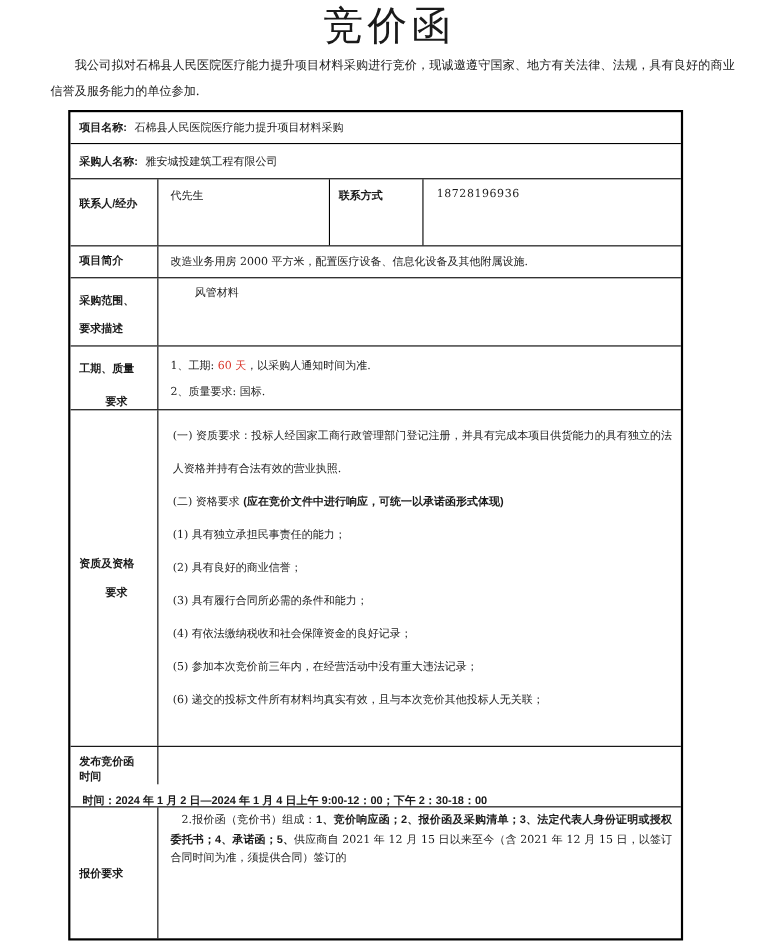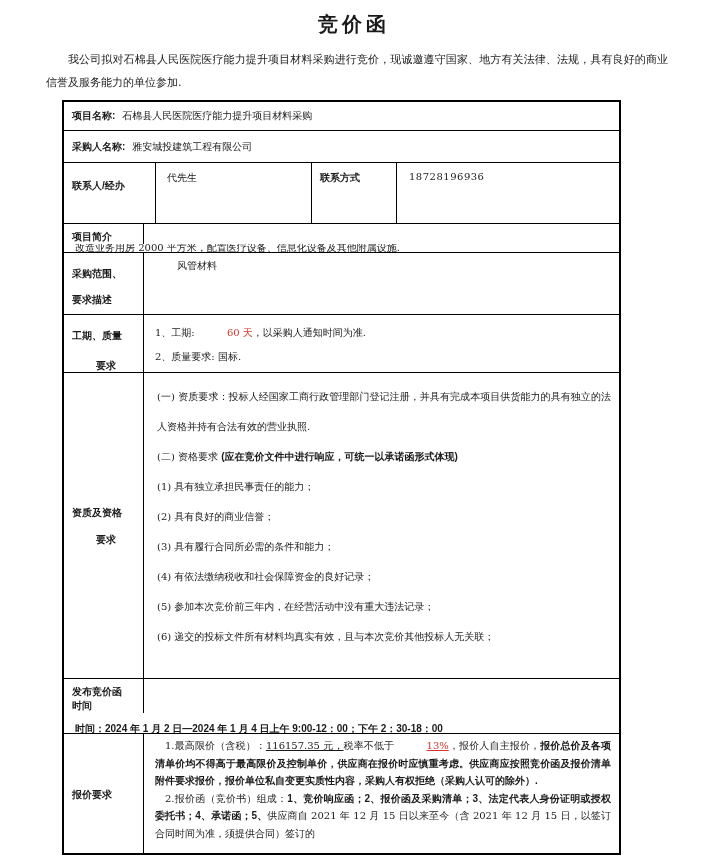--- a/index.html
+++ b/index.html
@@ -3,22 +3,22 @@
 <meta charset="utf-8">
 <style>
   :root{ --red:#d9362b; }
   html,body{margin:0;padding:0;background:#fff;}
   .page{
     position:relative; width:708px; height:857px; background:#ffffff;
     overflow:hidden; color:#1a1a1a;
     font-family:"DejaVu Serif","Liberation Serif",serif;
   }
   .title{
-    text-align:center; padding-top:8px; font-size:20px; line-height:32px;
-    font-weight:bold; letter-spacing:4px;
+    text-align:center; padding-top:8px; font-size:36px; line-height:32px;
+    font-weight:normal; letter-spacing:4px;
     font-family:"DejaVu Serif","Liberation Serif",serif;
   }
   .intro{
     margin:8px 40px 0 46px; font-size:11px; line-height:23px;
     text-indent:2em; text-align:justify;
   }
   .doc-table{
     position:absolute; left:62px; top:100px; width:559px; height:755px;
     box-sizing:border-box; border:2px solid #000; overflow:hidden;
     font-size:10px;
@@ -26,43 +26,43 @@
   .tr{display:flex; box-sizing:border-box; border-top:1px solid #000;}
   .tr:first-child{border-top:none;}
   .td{box-sizing:border-box; overflow:hidden;}
   .lab{
     width:80px; flex:none; border-right:1px solid #000;
     font-family:"Liberation Sans","DejaVu Sans",sans-serif; font-weight:bold;
     padding:6px 3px 0 8px;
   }
   .content{flex:1; padding:6px 8px 0 11px;}
   .b{font-weight:bold; font-family:"Liberation Sans","DejaVu Sans",sans-serif;}
-  .red{color:var(--red);margin-left:29px;}
+  .red{color:var(--red);}
   .u{text-decoration:underline;}
   .ctr{text-align:center;}
   
   .row-project{height:28px;}
   .row-buyer{height:32px;}
   .row-contact{height:61px;}
-  .row-brief{height:29px;flex-direction:column;}
+  .row-brief{height:29px;}
   .row-scope{height:62px;gap:22px;}
   .row-schedule{height:58px;}
   .row-qual{height:306px;}
   .row-publish{height:55px;flex-direction:column;}
   .row-quote{height:122px;}
   
   .full{flex:1; display:flex; align-items:center; padding:0 8px;}
   .full .lab-inline{
     font-family:"Liberation Sans","DejaVu Sans",sans-serif; font-weight:bold;
     flex:none;
   }
   .full .val{margin-left:7px;}
   
   .row-contact .td{padding-top:8px;}
-  .cell-contact-label{width:92px; flex:none; border-right:1px solid #000;
+  .cell-contact-label{width:80px; flex:none; border-right:1px solid #000;
     font-family:"Liberation Sans","DejaVu Sans",sans-serif; font-weight:bold;
     padding-left:8px; line-height:30px;}
   .cell-contact-name{width:156px; flex:none; border-right:1px solid #000; padding-left:11px;}
   .cell-phone-label{width:85px; flex:none; border-right:1px solid #000;
     font-family:"Liberation Sans","DejaVu Sans",sans-serif; font-weight:bold; padding-left:8px;}
   .cell-phone{flex:1; padding-left:12px; letter-spacing:0.5px;}
   
   .lab.two-line{line-height:26px; padding-top:8px;}
   .lab.spread{line-height:30px; padding-top:6px;}
   .lab.vcenter{display:flex; flex-direction:column; justify-content:center; padding-top:0;}
@@ -159,19 +159,18 @@
         <div>时间</div>
       </div>
       <div class="td content publish-content"><span>时间：2024 年 1 月 2 日—2024 年 1 月 4 日上午 9:00-12：00；下午 2：30-18：00</span><br><span>（北京时间）.</span></div>
     </div>
 
     <div class="tr row-quote">
       <div class="td lab vcenter">
         <div>报价要求</div>
       </div>
       <div class="td content quote-content">
-        <p><span>1.最高限价（含税）：</span><span class="u">116157.35 元，</span><span>税率不低于 </span><span class="u red">13%</span><span>，报价人自主报价，</span><span class="b">报价总价及各项清单价均不得高于最高限价及控制单价，供应商在报价时应慎重考虑。供应商应按照竞价函及报价清单附件要求报价，报价单位私自变更实质性内容，采购人有权拒绝（采购人认可的除外）.</span></p>
         <p><span>2.报价函（竞价书）组成：</span><span class="b">1、竞价响应函；2、报价函及采购清单；3、法定代表人身份证明或授权委托书；4、承诺函；5、</span><span>供应商自 2021 年 12 月 15 日以来至今（含 2021 年 12 月 15 日，以签订合同时间为准，须提供合同）签订的</span></p>
       </div>
     </div>
 
   </div>
 </div>
 
 </body></html>

